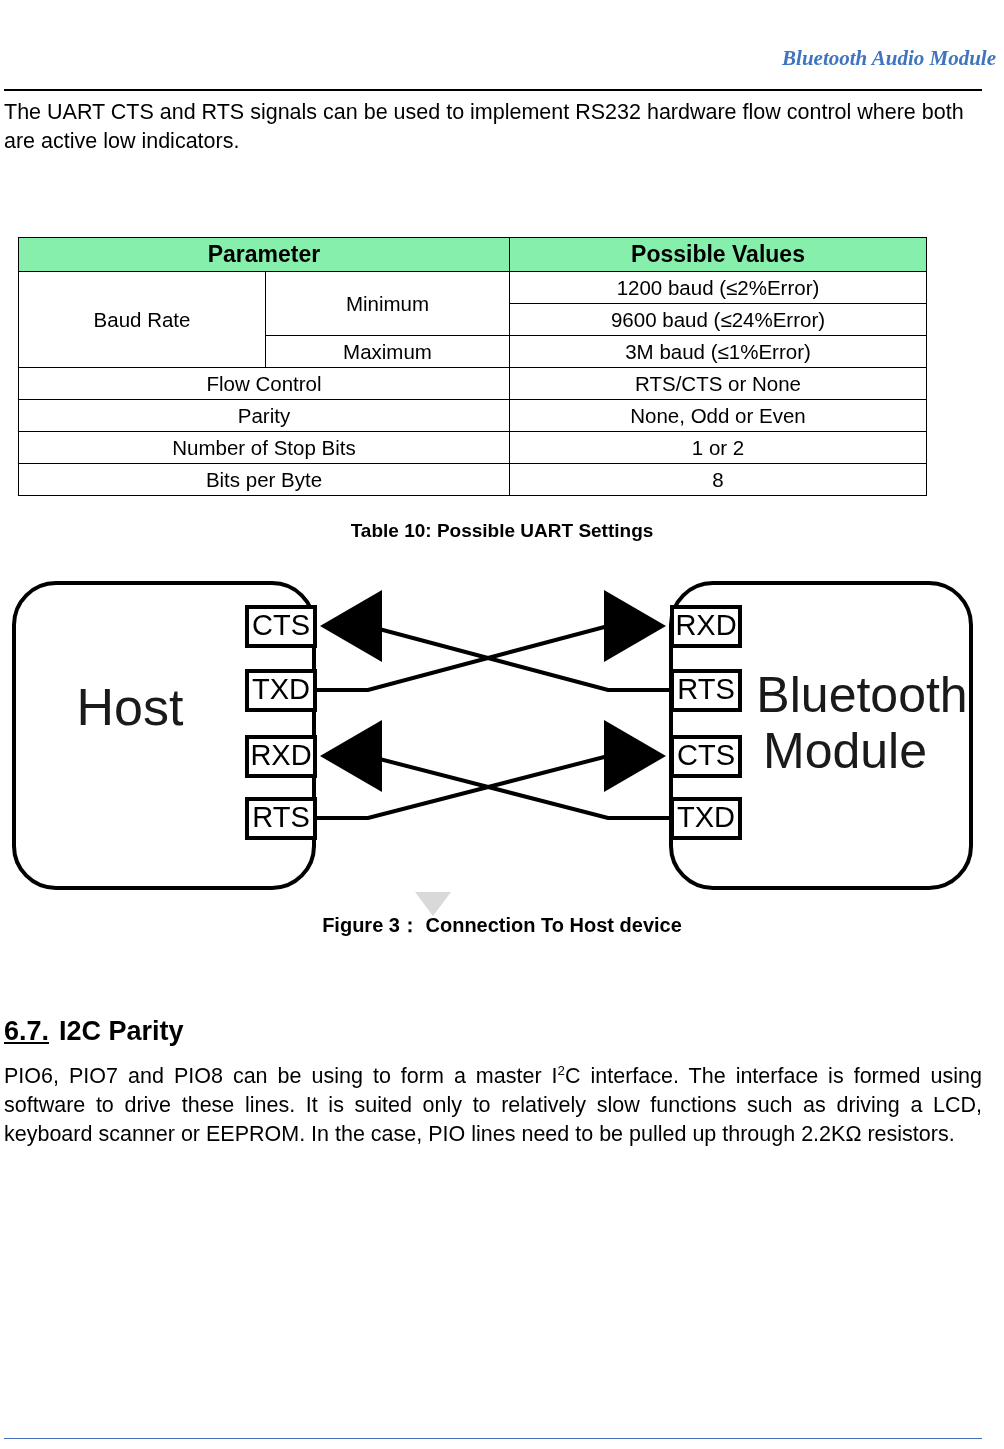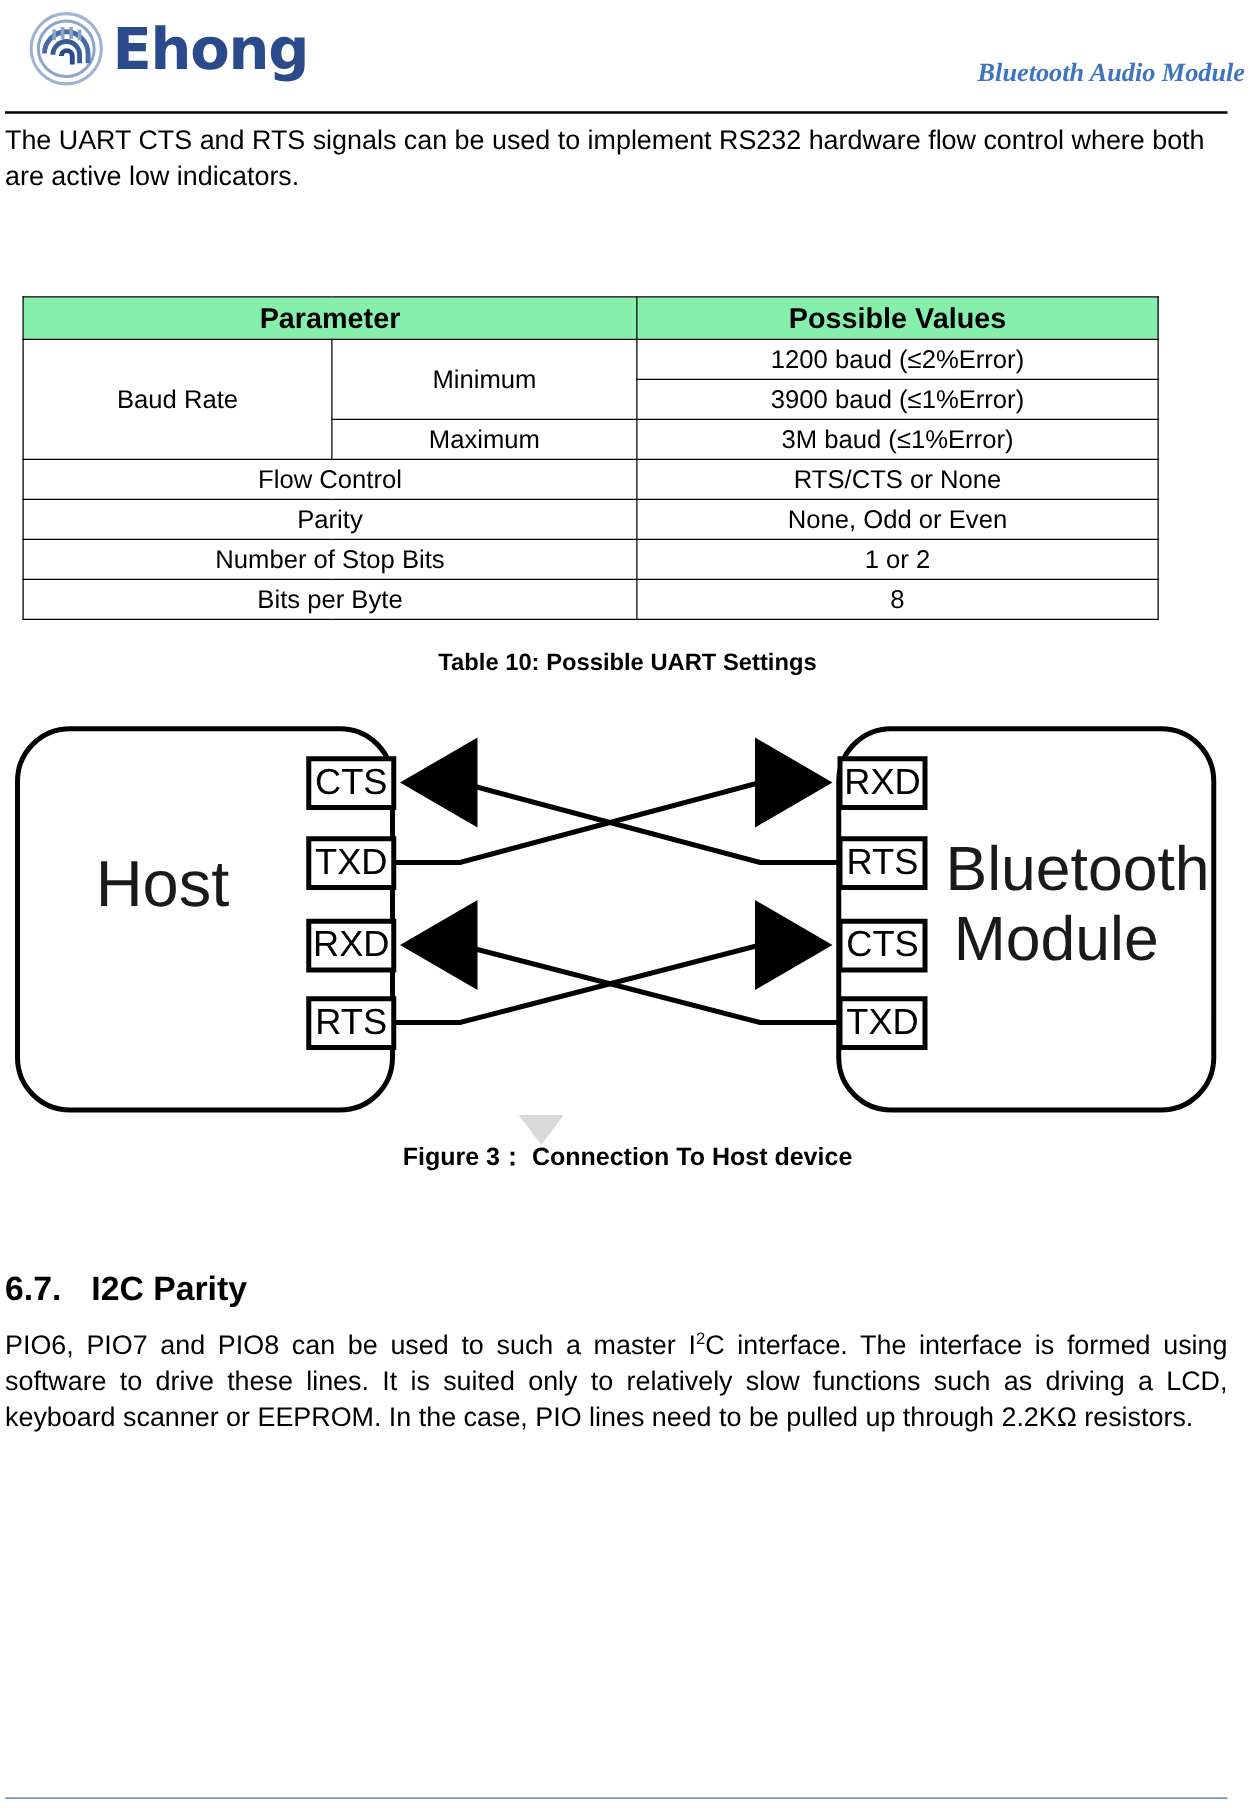--- a/index.html
+++ b/index.html
@@ -135,21 +135,21 @@
   }
 
   
   .section-heading {
     position: absolute;
     left: 4px;
     top: 1016px;
     font-size: 27px;
     font-weight: bold;
   }
-  .section-heading .num { margin-right: 24px; }
+  .section-heading .num { margin-right: 10px; text-decoration: underline; }
 
   .section-para {
     position: absolute;
     left: 4px;
     top: 1062px;
     width: 978px;
     font-size: 21.5px;
     line-height: 29px;
     text-align: justify;
   }
@@ -179,34 +179,20 @@
     border-top: 1.5px solid #4472b8;
   }
 </style>
 </head>
 <body>
 
 <div class="page">
 
   <div class="header">
 
-    <div class="logo-wrap">
-      <svg class="logo-mark" viewBox="0 0 64 64">
-        <circle cx="32" cy="32" r="29" fill="none" stroke="#9fb4d4" stroke-width="2.5"></circle>
-        <circle cx="32" cy="32" r="23" fill="none" stroke="#8aa6cc" stroke-width="2.5"></circle>
-        <path d="M14 36 A18 18 0 0 1 50 36 L50 44" fill="none" stroke="#4a6aa5" stroke-width="4"></path>
-        <path d="M21 37 A11 11 0 0 1 43 37 L43 44" fill="none" stroke="#3a5b98" stroke-width="4"></path>
-        <path d="M28 38 A4.5 4.5 0 0 1 37 38 L37 45" fill="none" stroke="#2b4a8b" stroke-width="4"></path>
-        <line x1="22" y1="16" x2="22" y2="25" stroke="#8aa6cc" stroke-width="3"></line>
-        <line x1="29" y1="14" x2="29" y2="24" stroke="#8aa6cc" stroke-width="3"></line>
-        <line x1="36" y1="14" x2="36" y2="24" stroke="#8aa6cc" stroke-width="3"></line>
-        <line x1="43" y1="16" x2="43" y2="25" stroke="#8aa6cc" stroke-width="3"></line>
-      </svg>
-      <span class="logo-text">Ehong</span>
-    </div>
 
     <div class="header-title">Bluetooth Audio Module</div>
     <div class="header-rule"></div>
   </div>
 
   <div class="intro-para">The UART CTS and RTS signals can be used to implement RS232 hardware flow control where both are active low indicators.</div>
 
   <table class="tbl">
     <colgroup>
       <col class="col-a">
@@ -219,21 +205,21 @@
         <th>Possible Values</th>
       </tr>
     </thead>
     <tbody>
       <tr>
         <td rowspan="3">Baud Rate</td>
         <td rowspan="2">Minimum</td>
         <td>1200 baud (≤2%Error)</td>
       </tr>
       <tr>
-        <td>3900 baud (≤1%Error)</td>
+        <td>9600 baud (≤24%Error)</td>
       </tr>
       <tr>
         <td>Maximum</td>
         <td>3M baud (≤1%Error)</td>
       </tr>
       <tr>
         <td colspan="2">Flow Control</td>
         <td>RTS/CTS or None</td>
       </tr>
       <tr>
@@ -318,18 +304,18 @@
     <polygon points="0,0 36,0 18,24" fill="#d9d9d9"></polygon>
   </svg>
 
   <div class="figure-caption">Figure 3： Connection To Host device</div>
 
   <div class="section-heading">
     <span class="num">6.7.</span><span>I2C Parity</span>
   </div>
 
   <div class="section-para">
-    <span>PIO6, PIO7 and PIO8 can be used to such a master I</span><sup>2</sup><span>C interface. The interface is formed using software to drive these lines. It is suited only to relatively slow functions such as driving a LCD, keyboard scanner or EEPROM.  In the case, PIO lines need to be pulled up through 2.2KΩ resistors.</span>
+    <span>PIO6, PIO7 and PIO8 can be using to form a master I</span><sup>2</sup><span>C interface. The interface is formed using software to drive these lines. It is suited only to relatively slow functions such as driving a LCD, keyboard scanner or EEPROM.  In the case, PIO lines need to be pulled up through 2.2KΩ resistors.</span>
   </div>
 
   <div class="footer-rule"></div>
 
 </div>
 
 </body></html>

